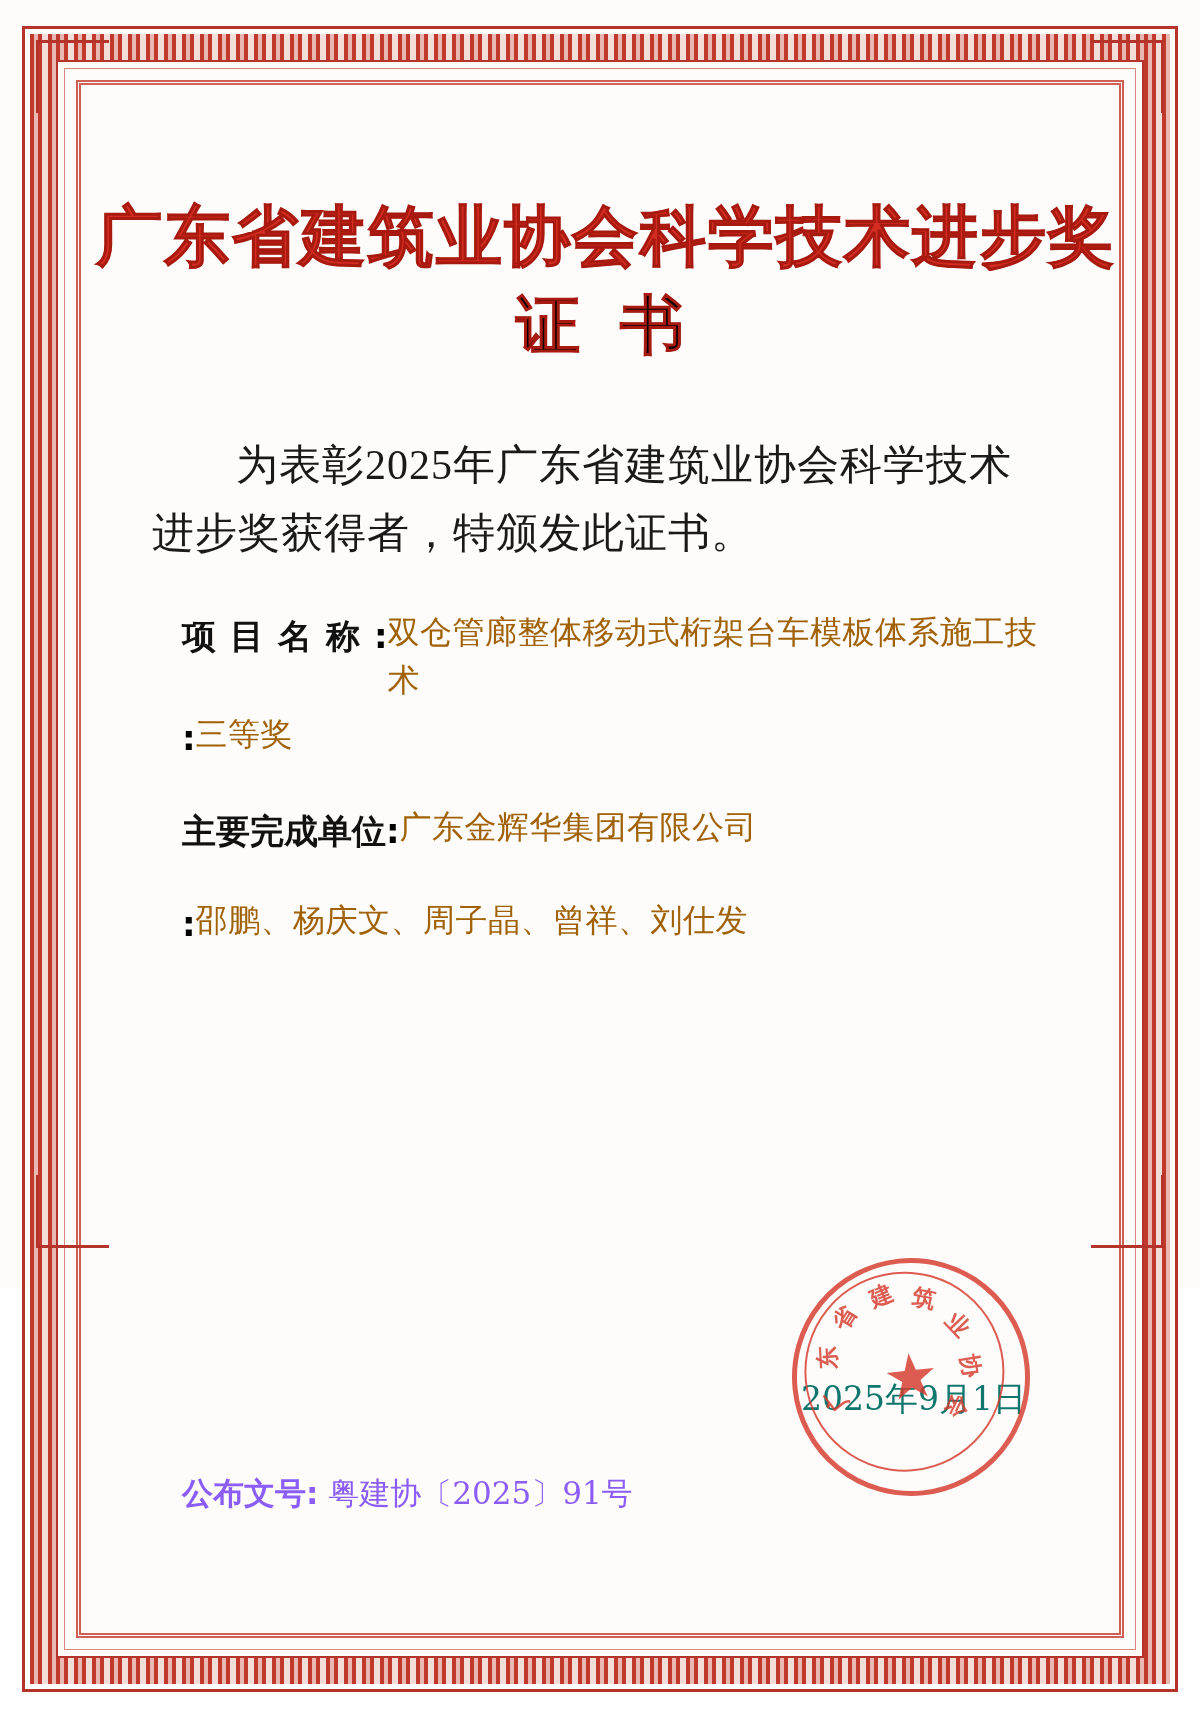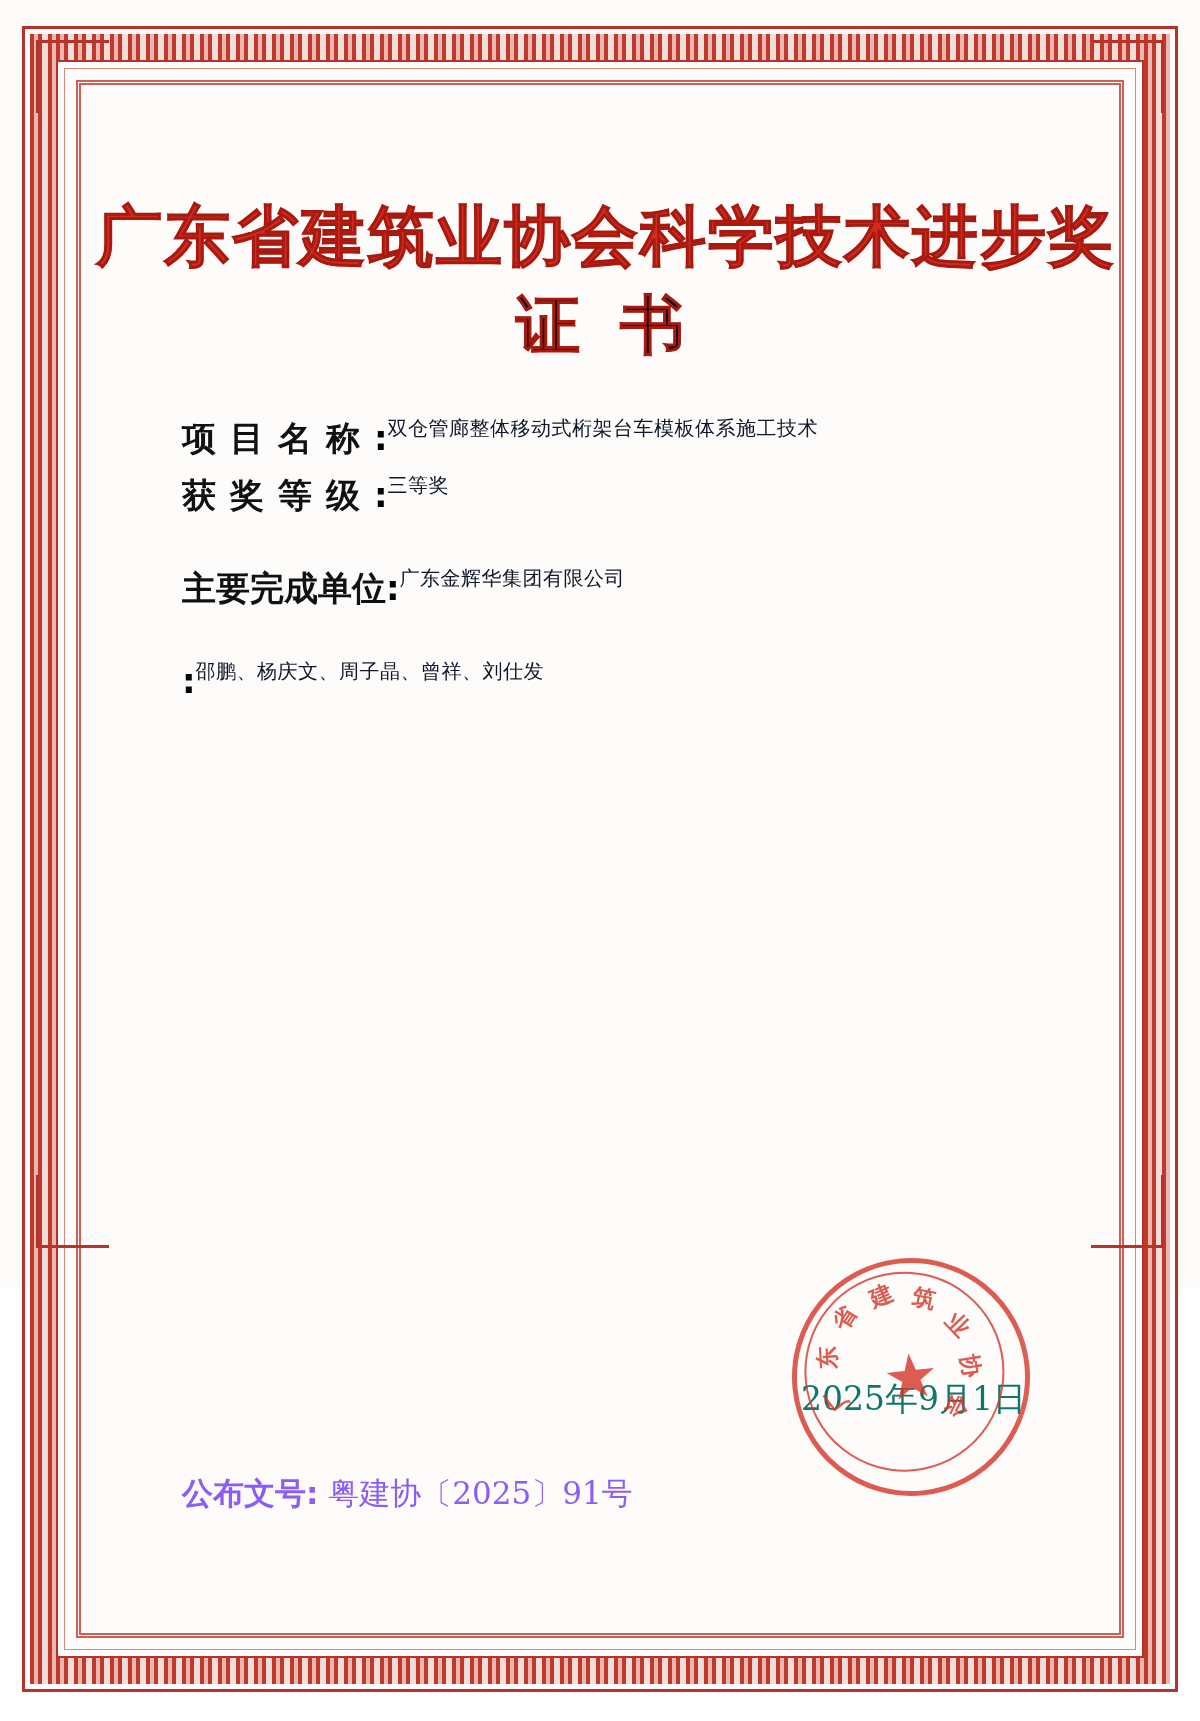--- a/index.html
+++ b/index.html
@@ -140,25 +140,25 @@
   .field-label.spaced {
     letter-spacing: 14px;
   }
   .field-colon {
     font-size: 34px;
     line-height: 1.5;
     font-family: "DejaVu Sans", sans-serif;
     font-weight: 600;
   }
   .field-value {
-    font-size: 20px;
-    color: #0f172a;
+    font-size: 32px;
+    color: #a16207;
     line-height: 1.5;
     letter-spacing: 0.5px;
-    font-family: Liberation Serif, serif;
+    font-family: Liberation Mono, monospace;
   }
 
   
   .footer {
     position: absolute;
     left: 86px;
     bottom: 98px;
     width: 860px;
   }
   .footer-line {
@@ -239,31 +239,31 @@
   <div class="border-corner corner-tr"></div>
   <div class="border-corner corner-bl"></div>
   <div class="border-corner corner-br"></div>
 
   <div class="content">
 
     <div class="title-main">广东省建筑业协会科学技术进步奖</div>
 
     <div class="title-sub">证书</div>
 
+    <div class="body-text">为表彰2025年广东省建筑业协会科学技术进步奖获得者，特颁发此证书。</div>
 
     <div class="fields">
 
       <div class="field-row">
         <span class="field-label spaced">项目名称</span>
         <span class="field-colon">:</span>
         <span class="field-value">双仓管廊整体移动式桁架台车模板体系施工技术</span>
       </div>
 
       <div class="field-row">
-        <span class="field-label spaced">获奖等级</span>
         <span class="field-colon">:</span>
         <span class="field-value">三等奖</span>
       </div>
 
       <div class="field-row gap-big">
         <span class="field-label">主要完成单位</span>
         <span class="field-colon">:</span>
         <span class="field-value">广东金辉华集团有限公司</span>
       </div>
 

